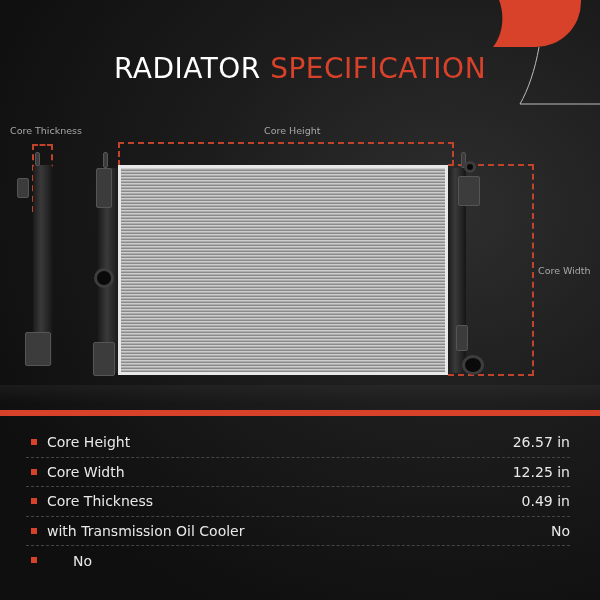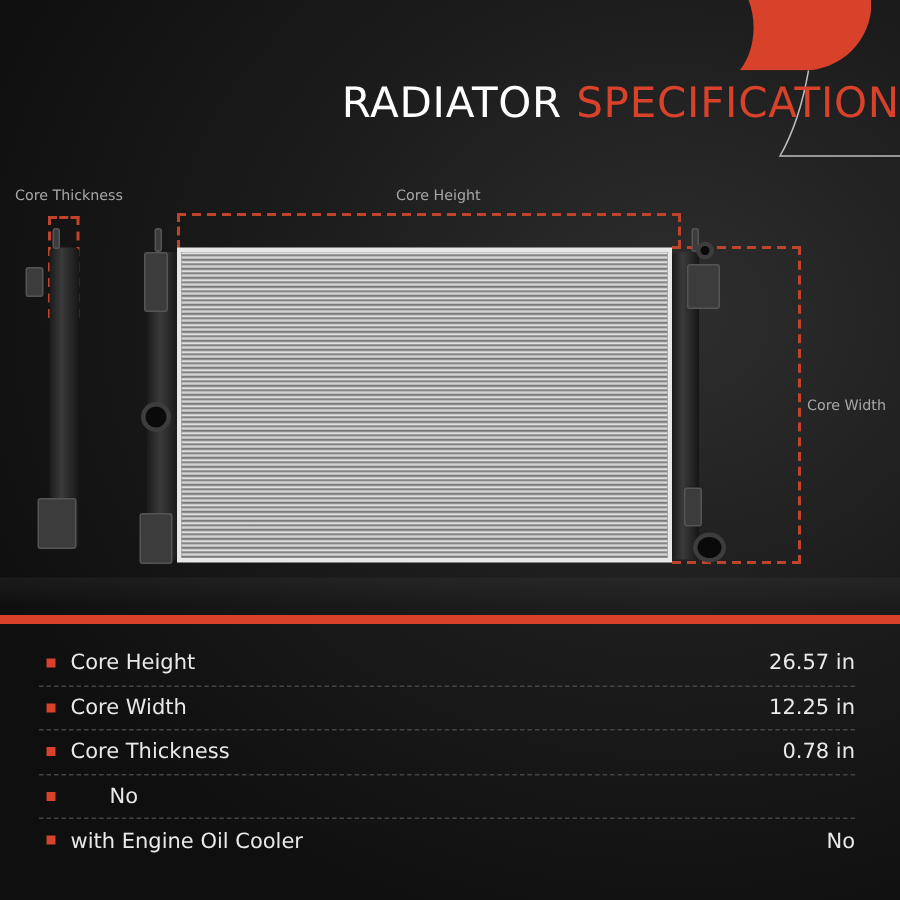--- a/index.html
+++ b/index.html
@@ -13,21 +13,21 @@
     position:absolute; left:493px; top:0; width:88px; height:47px;
     background:#d8412a;
     border-bottom-right-radius:45px;
     border-top-left-radius:0;
     clip-path: path("M 6 0 L 88 0 L 88 10 C 88 30 75 47 55 47 L 0 47 C 10 35 12 15 6 0 Z");
   }
   .corner-line {
     position:absolute; left:0; top:0; width:600px; height:110px; pointer-events:none;
   }
   .title {
-    position:absolute; left:0; top:52px; width:600px; text-align:right;
+    position:absolute; left:0; top:52px; width:600px; text-align:center;
     font-size:28px; letter-spacing:0.5px; font-family:"DejaVu Sans", sans-serif;
   }
   .title .w { color:#ffffff; }
   .title .o { color:#d8412a; }
 
   .dim-label { position:absolute; color:#a8a8a8; font-size:9.5px; font-family:"DejaVu Sans", sans-serif; }
 
   .dash { position:absolute; border-color:#c0432b; border-style:dashed; }
 
   
@@ -114,26 +114,26 @@
       <span class="spec-val">26.57 in</span>
     </div>
     <div class="spec-row">
       <span class="bullet"></span>
       <span class="spec-name">Core Width</span>
       <span class="spec-val">12.25 in</span>
     </div>
     <div class="spec-row">
       <span class="bullet"></span>
       <span class="spec-name">Core Thickness</span>
-      <span class="spec-val">0.78 in</span>
+      <span class="spec-val">0.49 in</span>
     </div>
     <div class="spec-row">
       <span class="bullet"></span>
+      <span class="spec-name">with Transmission Oil Cooler</span>
       <span class="spec-val">No</span>
     </div>
     <div class="spec-row">
       <span class="bullet"></span>
-      <span class="spec-name">with Engine Oil Cooler</span>
       <span class="spec-val">No</span>
     </div>
   </div>
 
 </div>
 
 </body></html>

